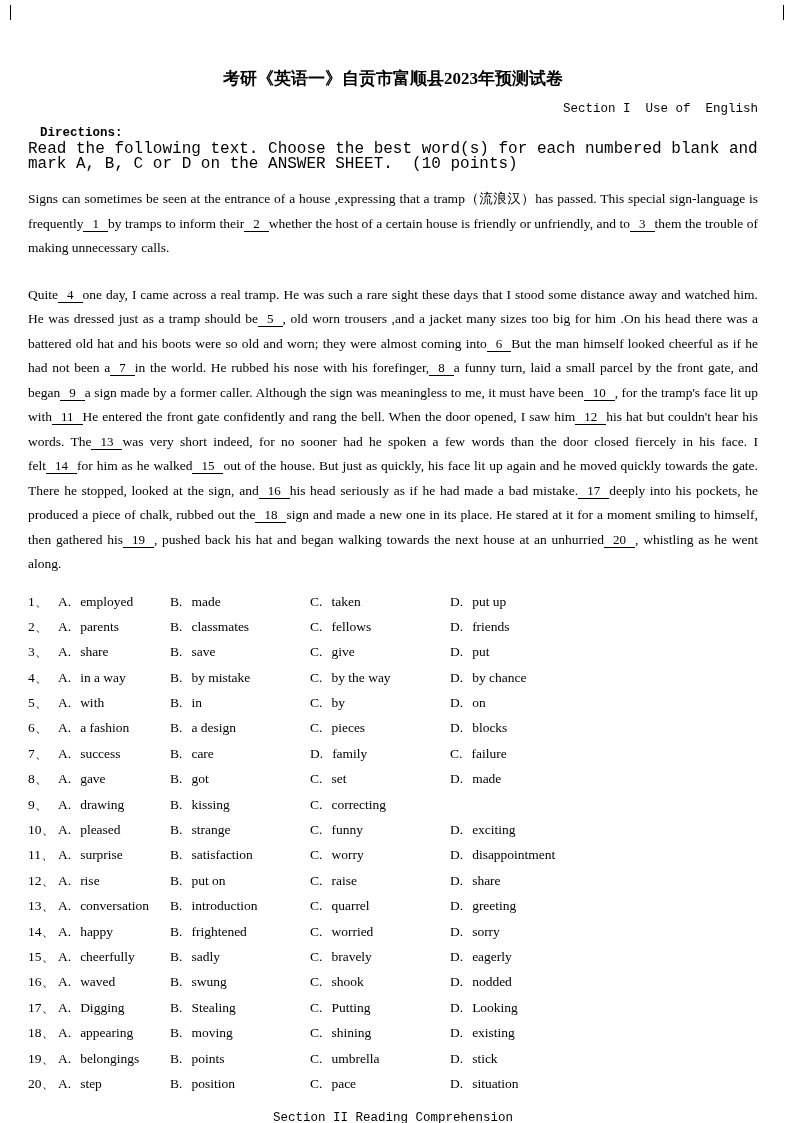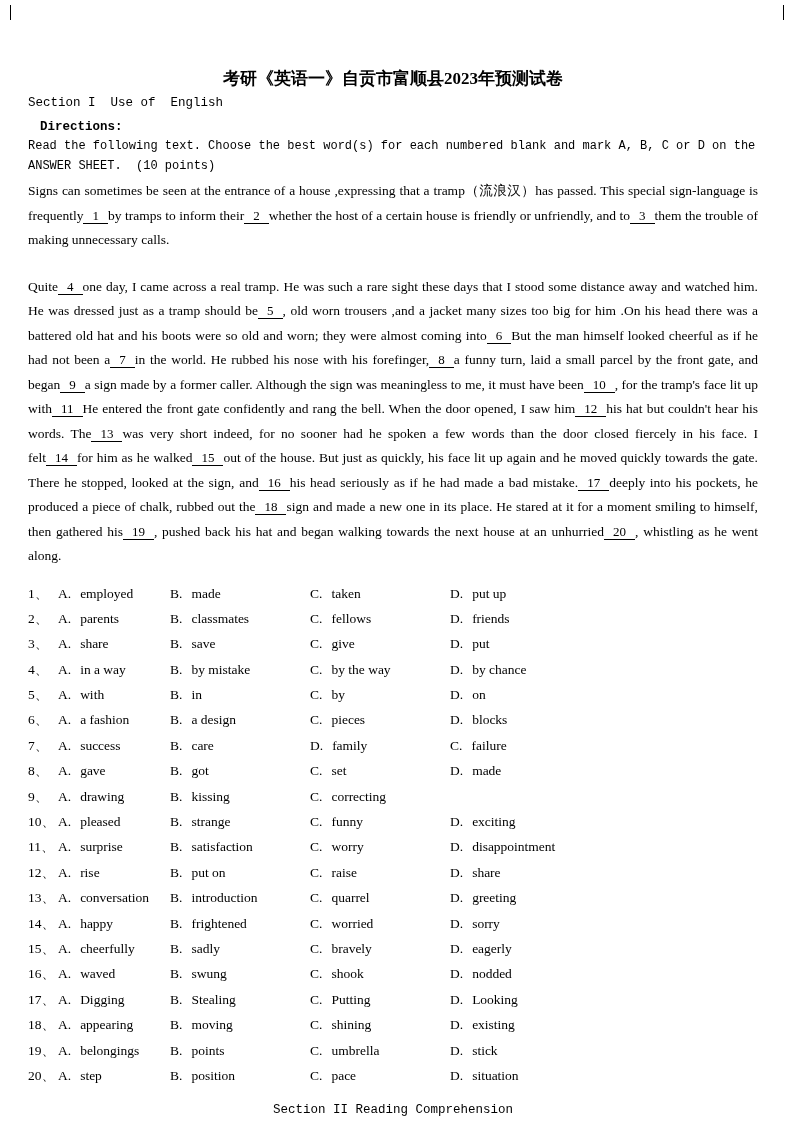--- a/index.html
+++ b/index.html
@@ -31,45 +31,45 @@
 
   .title {
     text-align: center;
     font-weight: bold;
     font-size: 17px;
     line-height: 22px;
     font-family: "Liberation Serif", serif;
   }
 
   .section-heading {
-    text-align: left;
+    text-align: right;
     font-family: "Liberation Mono", "DejaVu Sans Mono", monospace;
     font-size: 12.5px;
     line-height: 17px;
-    margin-top: 5px;
+    margin-top: 11px;
     white-space: pre;
   }
 
   .directions-label {
     font-family: "Liberation Mono", "DejaVu Sans Mono", monospace;
     font-weight: bold;
     font-size: 12.5px;
     line-height: 17px;
     margin-top: 7px;
     margin-left: 12px;
   }
   .directions-text {
     font-family: "Liberation Mono", "DejaVu Sans Mono", monospace;
-    font-size: 12px;
-    line-height: 20px;
+    font-size: 16px;
+    line-height: 15px;
     white-space: pre-wrap;
   }
 
   .passage {
-    margin-top: 3px;
+    margin-top: 15px;
   }
   .passage p {
     margin: 0;
     font-size: 13.5px;
     line-height: 24.5px;
     text-align: justify;
   }
   .passage p + p {
     margin-top: 22px;
   }

